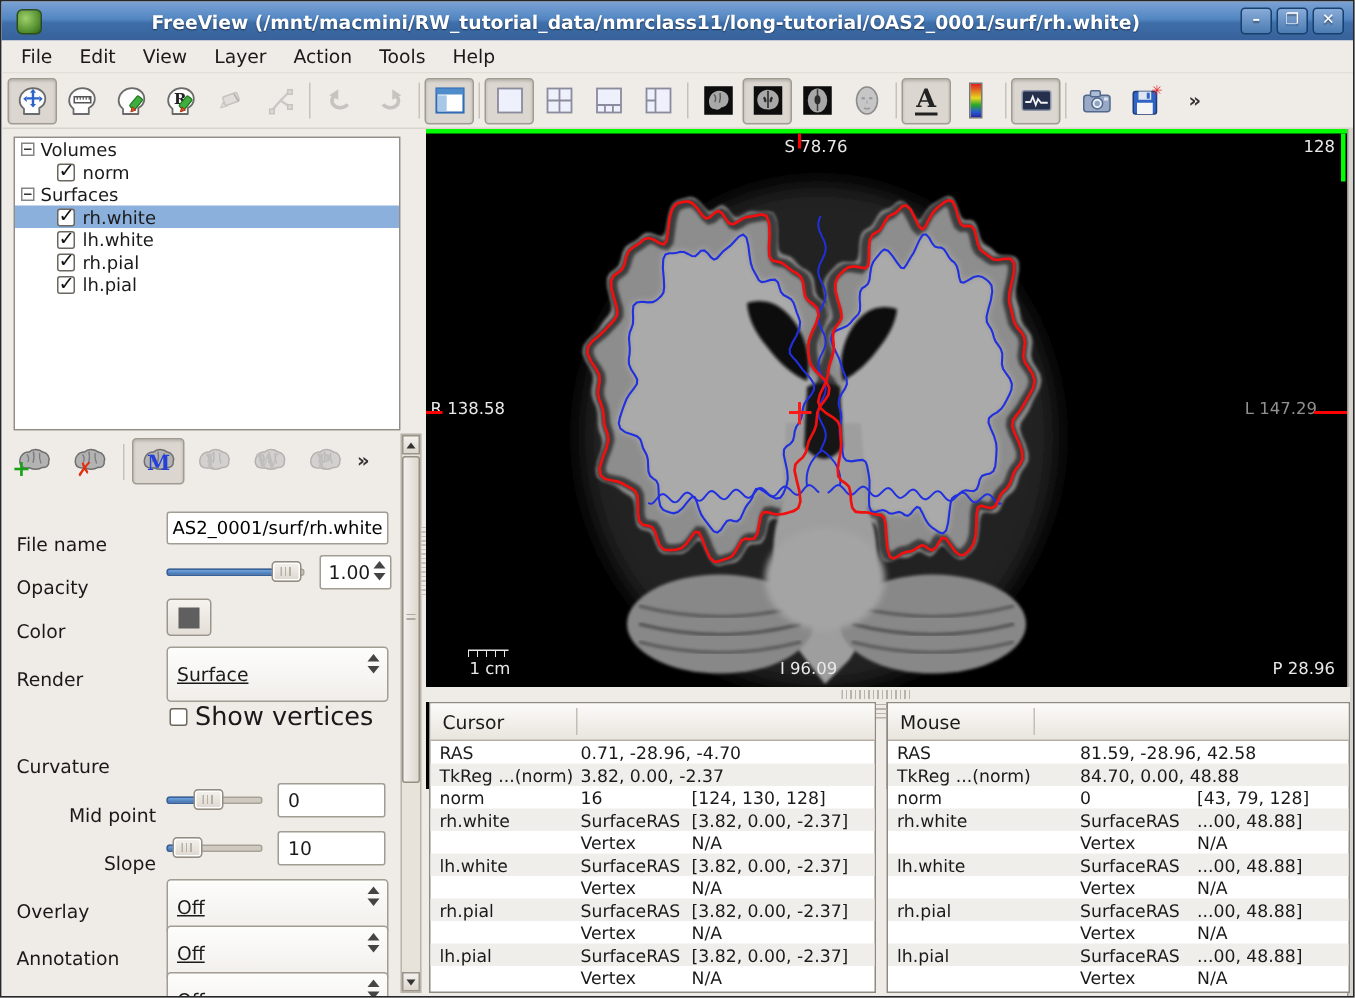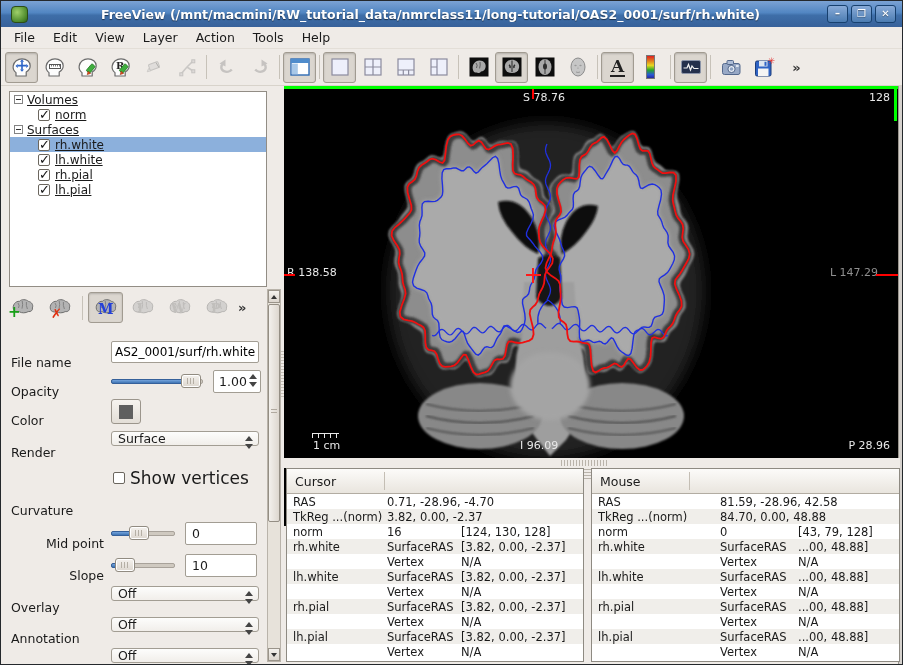--- a/index.html
+++ b/index.html
@@ -33,21 +33,21 @@
   .ic{width:24px;height:24px;display:block;}
   .a-glyph{font-family:"DejaVu Serif",serif;font-size:17px;font-weight:bold;color:#222;
     border-bottom:2px solid #222;line-height:17px;padding:0 1px;}
   .colorbar{width:9px;height:24px;border:1px solid #777;
     background:linear-gradient(#e02020,#e07820,#e8d820,#28a828,#2858d8 85%,#2828a0);}
   .chev{font-size:13px;font-weight:bold;color:#333;}
   
   .leftpanel{position:absolute;left:0;top:85px;width:283px;bottom:0;background:#efebe7;}
   .treebox{position:absolute;left:8px;top:5px;width:258px;height:196px;background:#fff;
     border:1px solid #928d85;overflow:hidden;}
-  .trow{height:15px;display:flex;align-items:center;font-size:12px;white-space:nowrap;text-decoration:underline;}
+  .trow{height:15px;display:flex;align-items:center;font-size:12px;white-space:nowrap;}
   .expander{width:9px;height:9px;border:1px solid #848484;background:#fff;margin:0 4px 0 4px;
     position:relative;flex:0 0 auto;}
   .expander::after{content:"";position:absolute;left:1px;right:1px;top:3px;height:1px;background:#333;}
   .cbx{width:12px;height:12px;border:1px solid #6b665e;background:#fff;margin-right:5px;
     position:relative;flex:0 0 auto;border-radius:2px;}
   .cbx.checked::after{content:"✓";position:absolute;left:0px;top:-3px;font-size:13px;font-weight:bold;color:#111;}
   .titem{padding-left:28px;}
   .titem.selected{background:#8cb0dc;}
   
   .stoolbar{position:absolute;left:4px;top:206px;display:flex;align-items:center;gap:2px;}
@@ -59,22 +59,22 @@
   .badge.del{left:8px;bottom:1px;color:#e03010;font-size:13px;}
   .badge.m{left:9px;top:8px;color:#2440d8;font-family:"DejaVu Serif",serif;font-size:14px;}
   .badge.gray{left:11px;top:8px;color:#8a8a8a;font-family:"DejaVu Serif",serif;font-size:13px;}
   
   .frow{position:absolute;left:0;width:266px;height:24px;}
   .flabel{position:absolute;left:10px;top:4px;font-size:12.5px;margin-top:10px;}
   .flabel.r{width:95px;text-align:right;left:8px;}
   .fctrl{position:absolute;left:110px;top:0;}
   .textbox{width:148px;height:22px;border:1px solid #a29d93;border-radius:2px;background:#fff;
     font-size:12px;padding:0 3px;font-family:"DejaVu Sans",sans-serif;}
-  .combo{position:relative;width:148px;height:15px;border:1px solid #a29d93;border-radius:3px;
-    background:linear-gradient(#fdfdfc,#f1eeea);display:flex;align-items:center;padding:0 6px;font-size:12.5px;}
+  .combo{position:relative;width:148px;height:37px;border:1px solid #a29d93;border-radius:3px;
+    background:linear-gradient(#fdfdfc,#f1eeea);display:flex;align-items:center;padding:0 6px;font-size:12.5px;text-decoration:underline;}
   .combo .arr{position:absolute;right:5px;top:4px;}
   .arr .up,.arr .dn{width:0;height:0;border-left:4px solid transparent;border-right:4px solid transparent;display:block;}
   .arr .up{border-bottom:5px solid #444;margin-bottom:3px;}
   .arr .dn{border-top:5px solid #444;}
   .slider{position:relative;height:22px;}
   .slider .track{position:absolute;top:9px;height:5px;background:#cfc9c0;border:1px solid #a8a29a;border-radius:2px;width:100%;}
   .slider .fill{position:absolute;top:9px;height:5px;background:linear-gradient(#74a4dc,#3f74b4);border:1px solid #35609a;border-radius:2px;}
   .slider .handle{position:absolute;top:4px;width:20px;height:14px;border:1px solid #918b81;border-radius:3px;
     background:linear-gradient(#f4f1ed,#ddd7cf);box-shadow:inset 0 0 0 1px #fff;}
   .handle::after{content:"";position:absolute;left:5px;right:5px;top:3px;bottom:3px;

